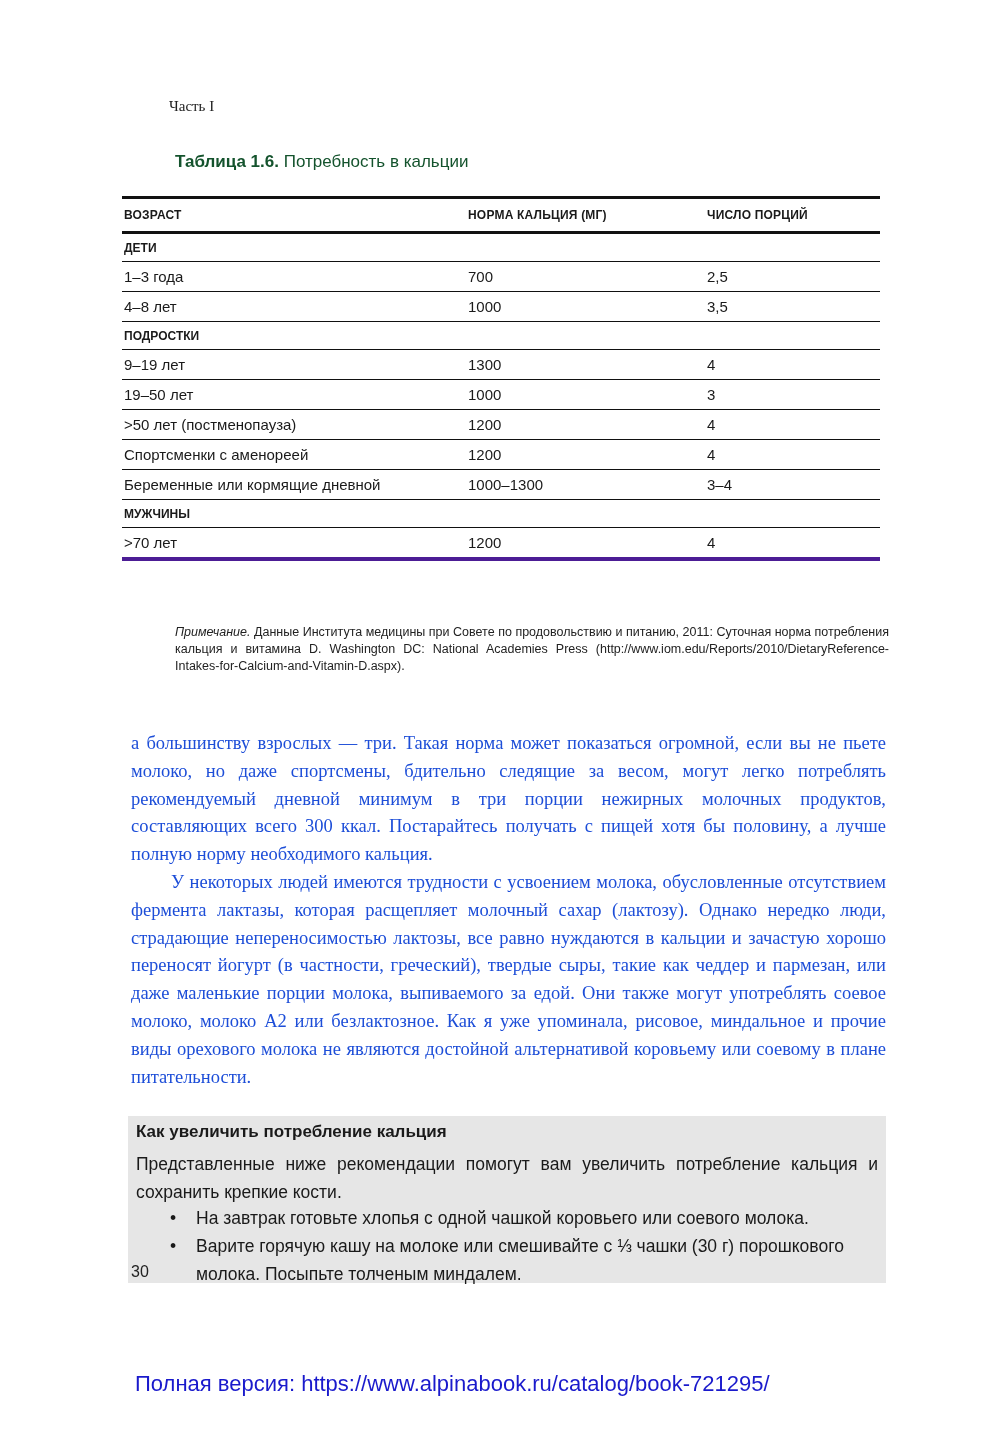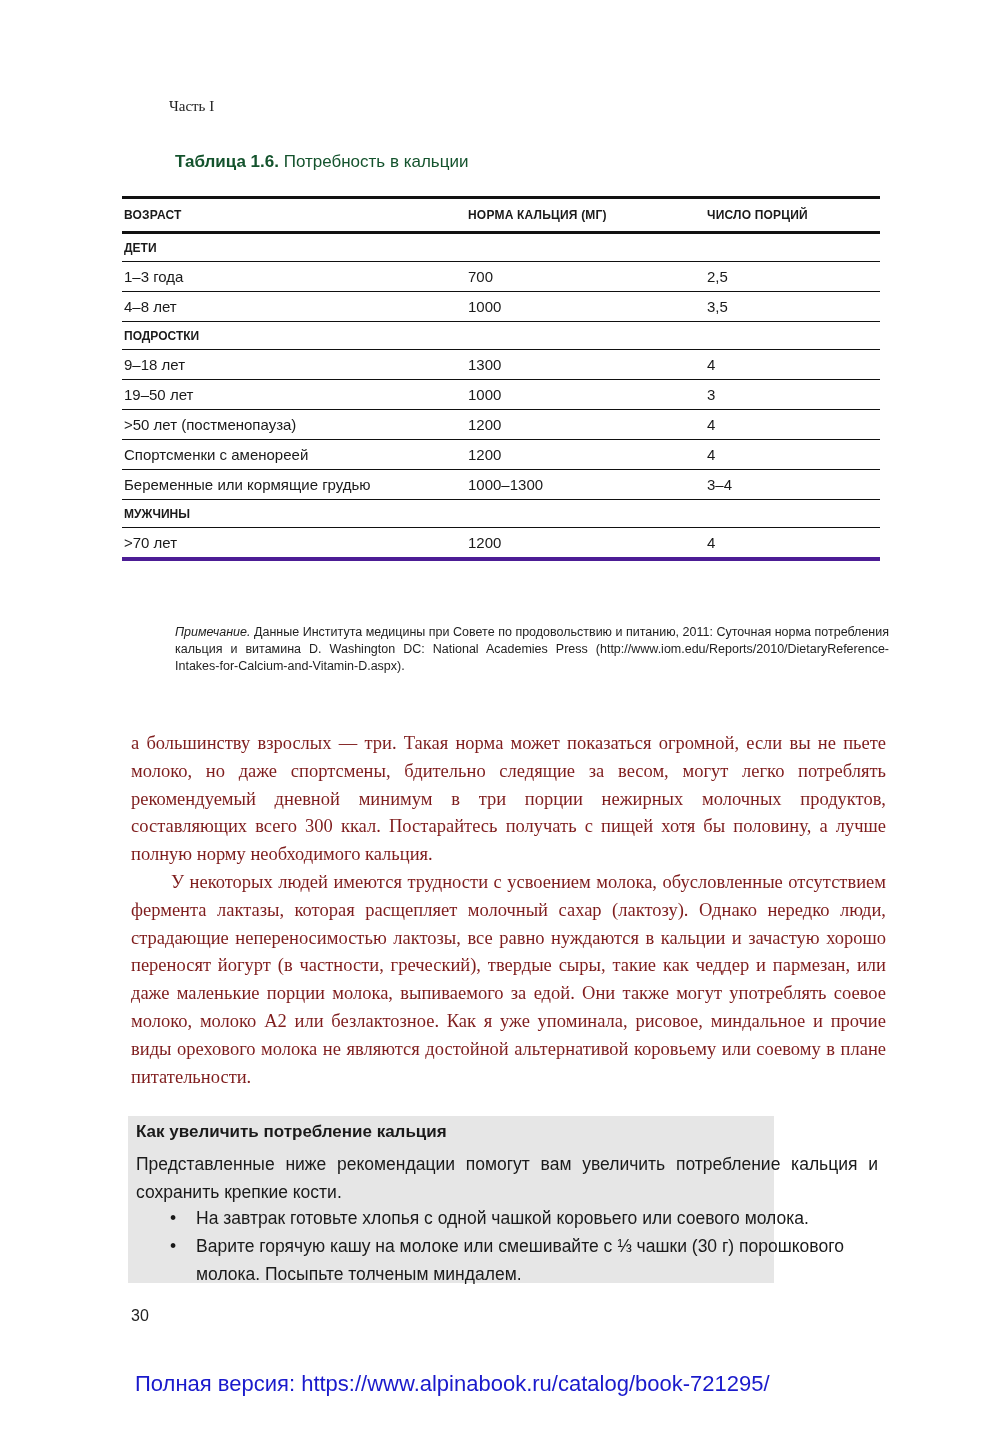--- a/index.html
+++ b/index.html
@@ -11,30 +11,30 @@
   .tbl td, .tbl th { padding: 0 2px; text-align: left; vertical-align: middle; }
   .tbl th { font-size: 12px; font-weight: bold; height: 32px; letter-spacing: 0.2px; }
   .tbl thead tr { border-top: 3px solid #111; border-bottom: 3px solid #111; }
   .tbl tr.group td { font-size: 12px; font-weight: bold; height: 27px; border-bottom: 1.5px solid #111; }
   .tbl tr.row td { height: 29px; border-bottom: 1.5px solid #111; }
   .tbl tr.row.last td { border-bottom: 4px solid #4c1d95; }
   .col1 { width: 340px; }
   .col2 { width: 235px; }
   .note { position: absolute; left: 175px; top: 624px; width: 714px; font-family: "Liberation Sans", sans-serif; font-size: 12.5px; line-height: 17px; text-align: justify; color: #222; }
   .note .note-label { font-style: italic; }
-  .body-text { position: absolute; left: 131px; top: 730px; width: 755px; font-family: "Liberation Serif", serif; font-size: 18.5px; line-height: 27.8px; text-align: justify; color: #7f1d1d; }
+  .body-text { position: absolute; left: 131px; top: 730px; width: 755px; font-family: "Liberation Serif", serif; font-size: 18.5px; line-height: 27.8px; text-align: justify; color: #1d4ed8; }
   .body-text p { margin: 0; }
   .body-text p.indent { text-indent: 40px; }
-  .sidebar { position: absolute; left: 128px; top: 1116px; width: 646px; height: 167px; background: #e6e6e6; font-family: "Liberation Sans", sans-serif; font-size: 17.5px; color: #1a1a1a; }
+  .sidebar { position: absolute; left: 128px; top: 1116px; width: 758px; height: 167px; background: #e6e6e6; font-family: "Liberation Sans", sans-serif; font-size: 17.5px; color: #1a1a1a; }
   .sidebar .sb-title { position: absolute; left: 8px; top: 6px; font-weight: bold; font-size: 17px; }
   .sidebar .sb-intro { position: absolute; left: 8px; top: 34px; width: 742px; line-height: 28px; text-align: justify; }
   .sidebar ul { position: absolute; left: 38px; top: 88px; width: 720px; margin: 0; padding: 0; list-style: none; }
   .sidebar li { position: relative; padding-left: 30px; line-height: 28px; }
   .sidebar li .bullet { position: absolute; left: 4px; top: 0; }
-  .page-num { position: absolute; left: 131px; top: 1307px; font-family: "Liberation Sans", sans-serif; font-size: 16px; color: #222; }
+  .page-num { position: absolute; left: 131px; top: 1263px; font-family: "Liberation Sans", sans-serif; font-size: 16px; color: #222; }
   .footer-link { position: absolute; left: 135px; top: 1371px; font-family: "Liberation Sans", sans-serif; font-size: 22px; color: #1a1acc; text-decoration: none; }
 </style>
 </head>
 <body>
 
 <div class="running-head">Часть I</div>
 
 <div class="table-caption">
   <span class="cap-num">Таблица 1.6.</span>
   <span>Потребность в кальции</span>
@@ -60,42 +60,42 @@
     <tr class="row">
       <td>4–8 лет</td>
       <td>1000</td>
       <td>3,5</td>
     </tr>
 
     <tr class="group">
         <td colspan="3">ПОДРОСТКИ</td>
       </tr>
     <tr class="row">
-      <td>9–18 лет</td>
+      <td>9–19 лет</td>
       <td>1300</td>
       <td>4</td>
     </tr>
 
     <tr class="row">
       <td>19–50 лет</td>
       <td>1000</td>
       <td>3</td>
     </tr>
     <tr class="row">
       <td>&gt;50 лет (постменопауза)</td>
       <td>1200</td>
       <td>4</td>
     </tr>
     <tr class="row">
       <td>Спортсменки с аменореей</td>
       <td>1200</td>
       <td>4</td>
     </tr>
     <tr class="row">
-      <td>Беременные или кормящие грудью</td>
+      <td>Беременные или кормящие дневной</td>
       <td>1000–1300</td>
       <td>3–4</td>
     </tr>
 
     <tr class="group">
         <td colspan="3">МУЖЧИНЫ</td>
       </tr>
     <tr class="row last">
       <td>&gt;70 лет</td>
       <td>1200</td>

